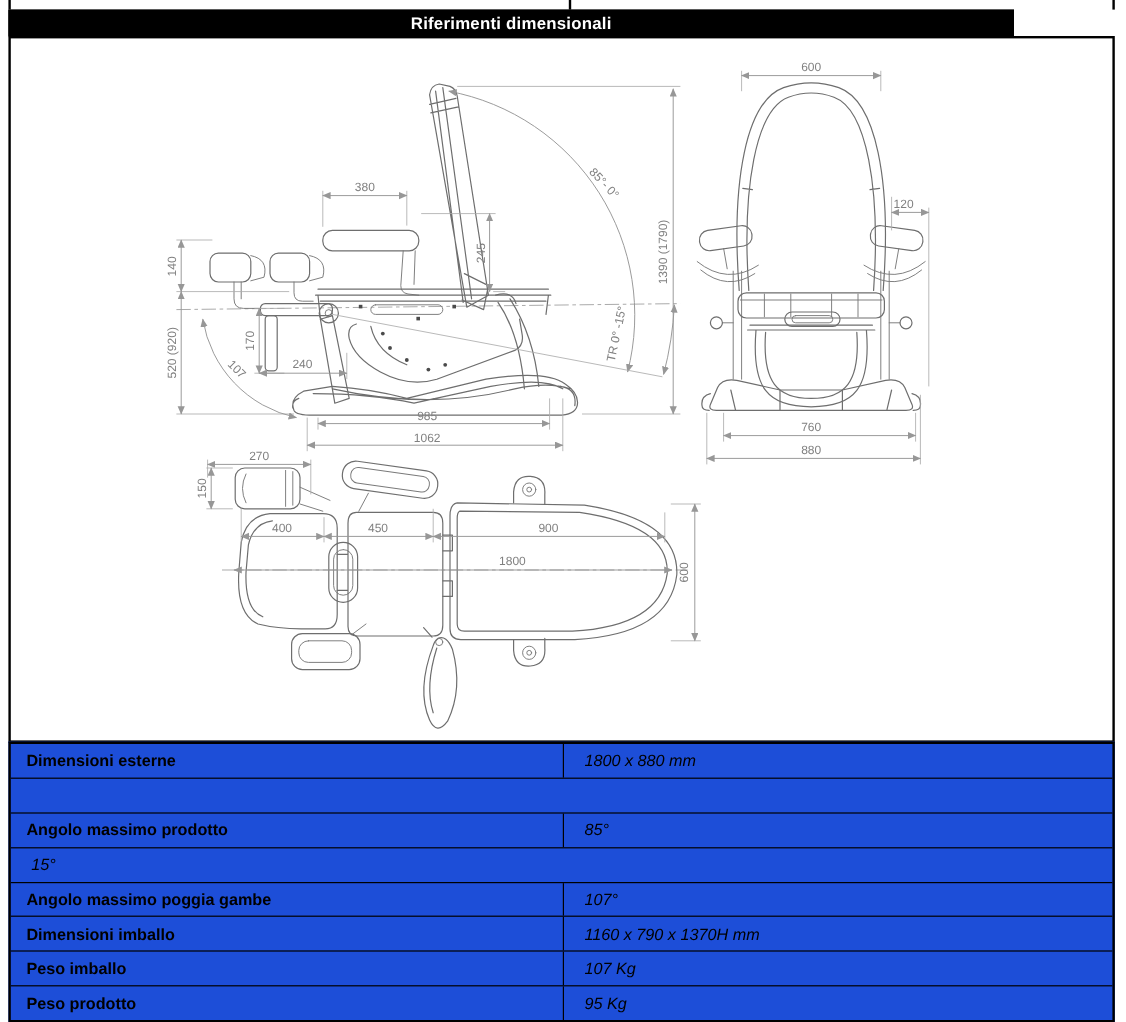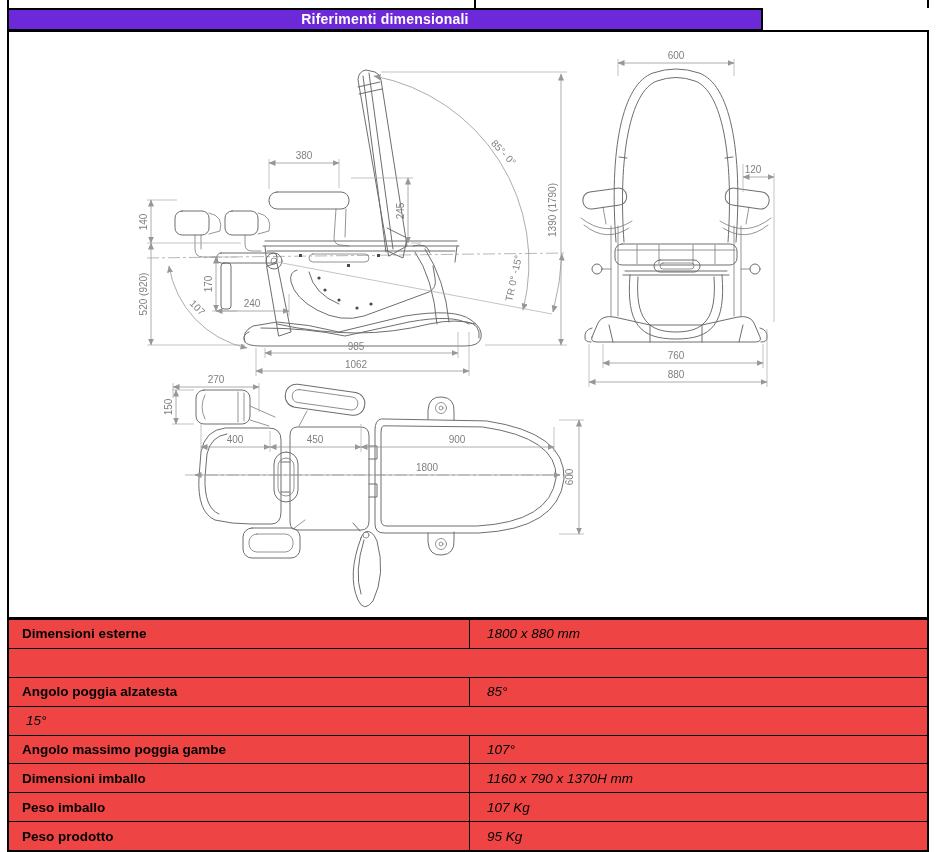--- a/index.html
+++ b/index.html
@@ -1,27 +1,27 @@
 <!DOCTYPE html>
 <html><head>
 <meta charset="utf-8">
 <style>
   html,body{margin:0;padding:0;background:#fff;}
   .page{position:relative;width:938px;height:852px;background:#fff;overflow:hidden;
         font-family:"Liberation Sans",sans-serif;}
   .remnant{position:absolute;left:7px;top:0;width:922px;height:8px;box-sizing:border-box;
         border-left:2px solid #000;border-right:2px solid #000;background:#fff;}
   .remnant-div{position:absolute;left:465px;top:0;width:2px;height:8px;background:#000;}
-  .header-bar{position:absolute;left:7px;top:8px;width:756px;height:23px;box-sizing:border-box;
-        background:#6d28d9;border:2px solid #000;color:#fff;font-weight:bold;font-size:14px;
+  .header-bar{position:absolute;left:7px;top:8px;width:838px;height:23px;box-sizing:border-box;
+        background:#000000;border:2px solid #000;color:#fff;font-weight:bold;font-size:14px;
         text-align:center;line-height:19px;letter-spacing:.2px;}
   .drawing-box{position:absolute;left:7px;top:30px;width:922px;height:589px;box-sizing:border-box;
         border:2px solid #000;background:#fff;}
   .spec-table{position:absolute;left:7px;top:618px;width:922px;height:234px;box-sizing:border-box;
-        border:2px solid #000;display:flex;flex-direction:column;background:#ef4444;}
+        border:2px solid #000;display:flex;flex-direction:column;background:#1d4ed8;}
   .tr{flex:1;display:flex;border-top:1.5px solid #000;}
   .tr:first-child{border-top:none;}
   .td{display:flex;align-items:center;box-sizing:border-box;font-size:13.5px;color:#000;}
   .td.l{width:461px;border-right:1.5px solid #000;font-weight:bold;padding-left:13px;}
   .td.r{flex:1;font-style:italic;padding-left:17px;}
   
   .s{fill:none;stroke:#6e6e6e;stroke-width:1;stroke-linejoin:round;stroke-linecap:round;}
   .s2{fill:none;stroke:#7a7a7a;stroke-width:.8;stroke-linejoin:round;stroke-linecap:round;}
   .dl{fill:none;stroke:#979797;stroke-width:.8;}
   .xl{fill:none;stroke:#ababab;stroke-width:.7;}
@@ -247,21 +247,21 @@
   </div>
 
   <div class="spec-table">
     <div class="tr">
       <div class="td l">Dimensioni esterne</div>
       <div class="td r">1800 x 880 mm</div>
     </div>
     <div class="tr">
     </div>
     <div class="tr">
-      <div class="td l">Angolo poggia alzatesta</div>
+      <div class="td l">Angolo massimo prodotto</div>
       <div class="td r">85°</div>
     </div>
     <div class="tr">
       <div class="td r">15°</div>
     </div>
     <div class="tr">
       <div class="td l">Angolo massimo poggia gambe</div>
       <div class="td r">107°</div>
     </div>
     <div class="tr">

